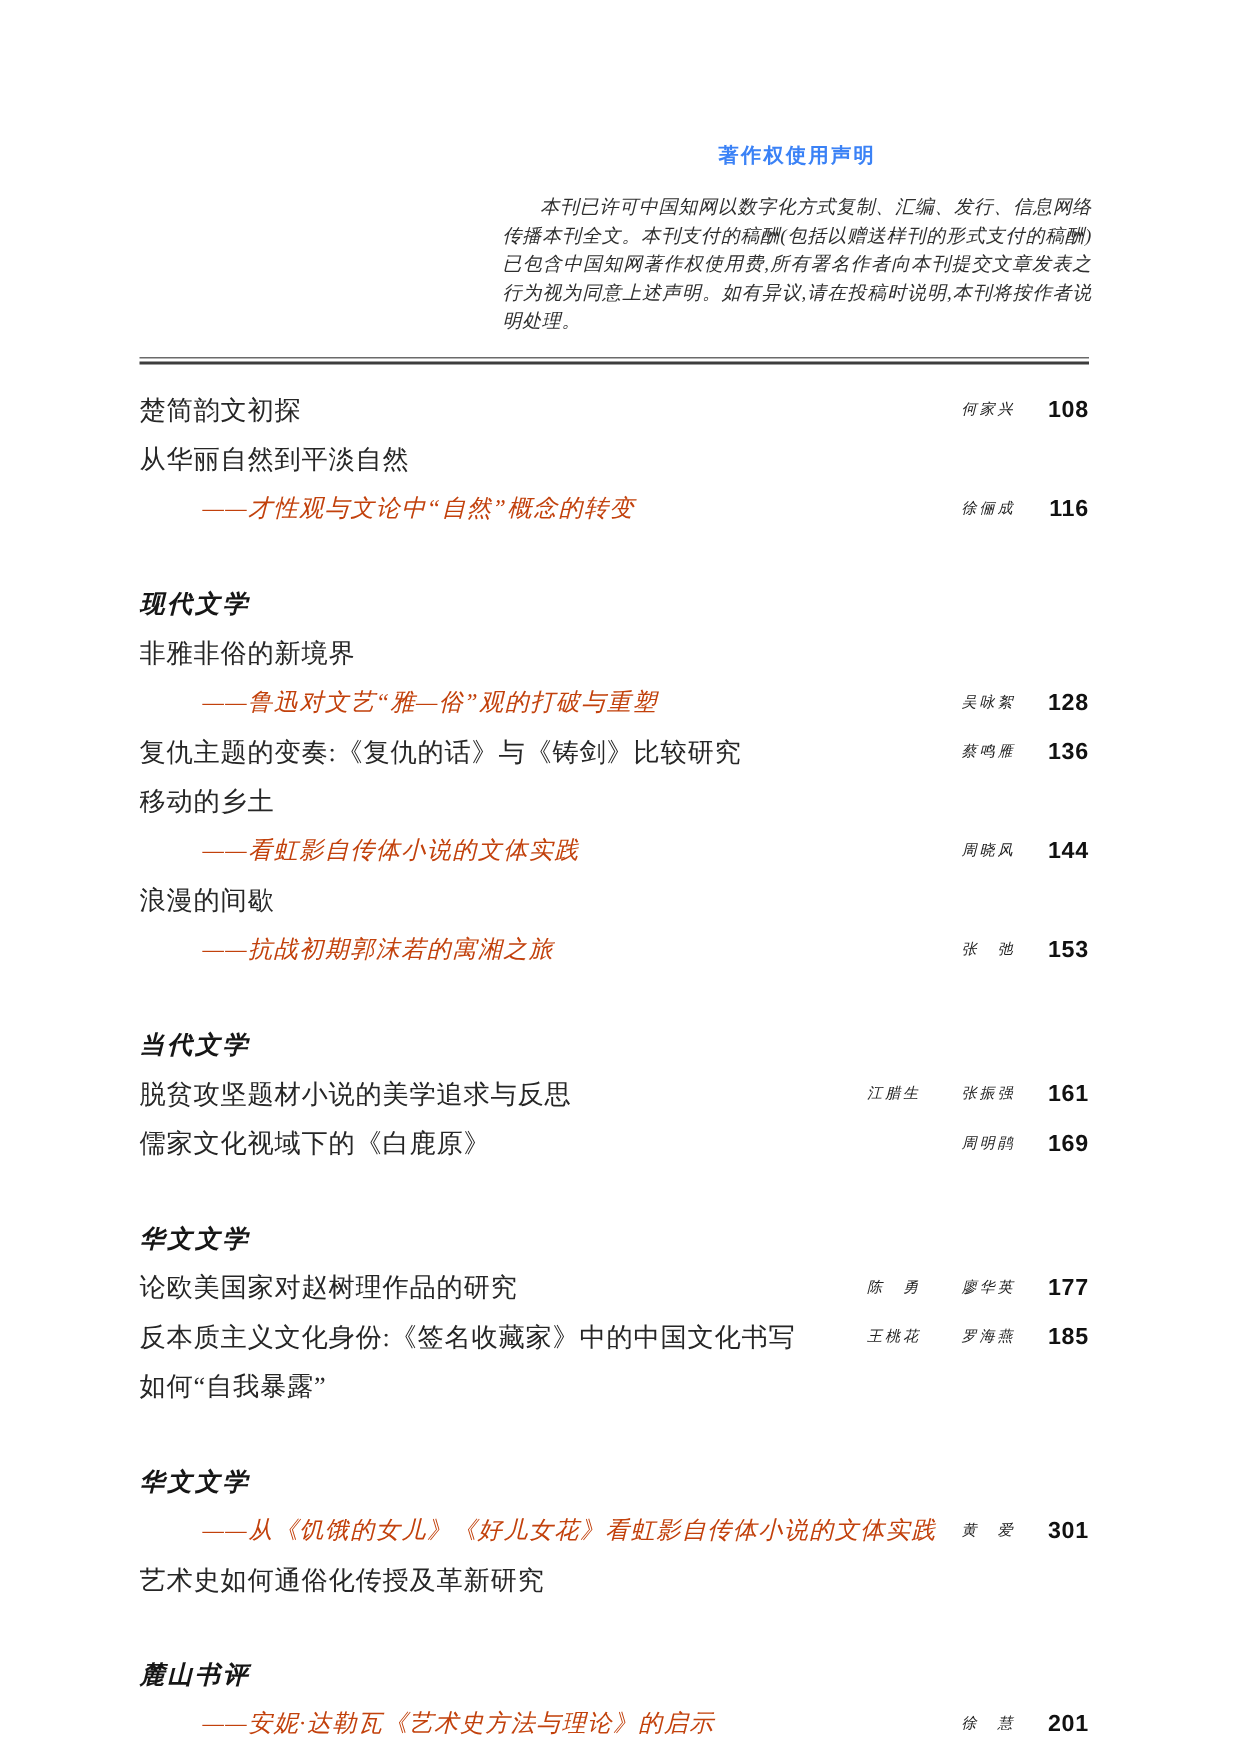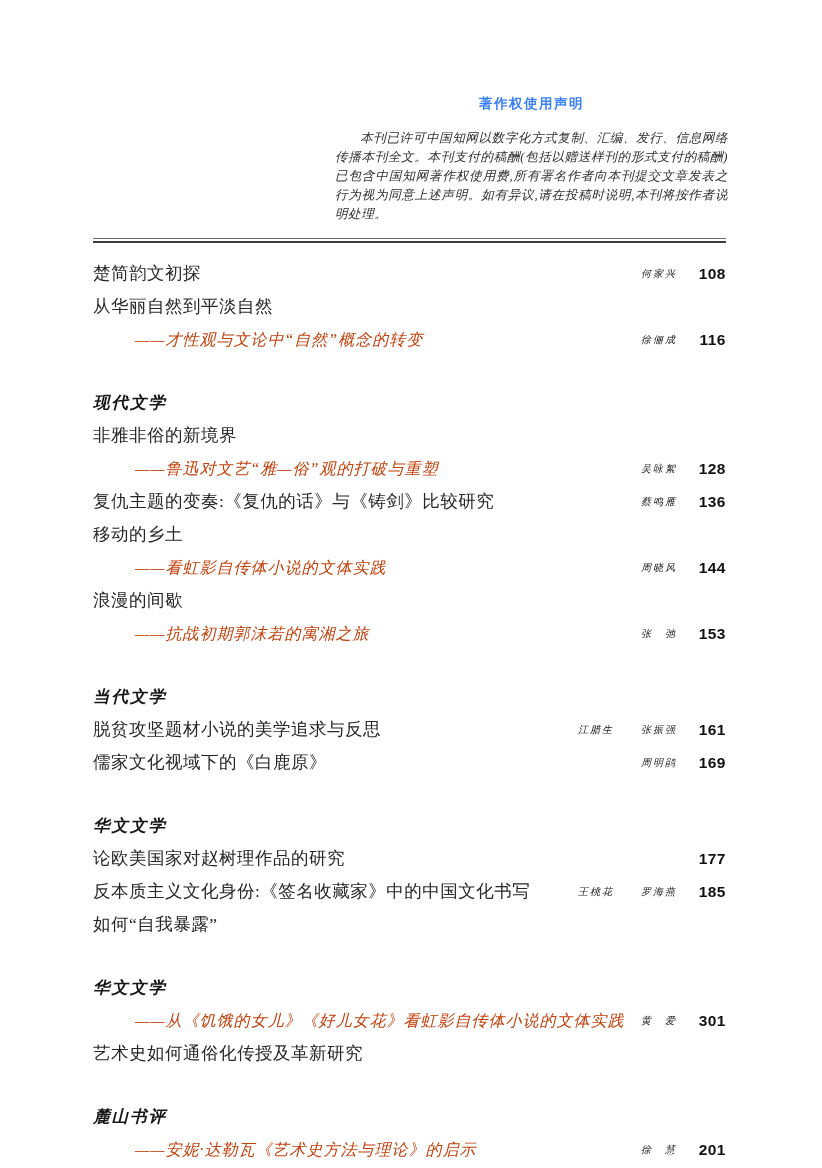--- a/index.html
+++ b/index.html
@@ -191,20 +191,24 @@
         <span class="authors">
           <span>周明鹃</span>
         </span>
         <span class="page-num">169</span>
       </div>
       <div class="row section">
         <span class="title">华文文学</span>
       </div>
       <div class="row entry">
         <span class="title">论欧美国家对赵树理作品的研究</span>
+        <span class="authors">
+          <span>陈　勇</span>
+          <span>廖华英</span>
+        </span>
         <span class="page-num">177</span>
       </div>
       <div class="row entry">
         <span class="title">反本质主义文化身份:《签名收藏家》中的中国文化书写</span>
         <span class="authors">
           <span>王桃花</span>
           <span>罗海燕</span>
         </span>
         <span class="page-num">185</span>
       </div>

